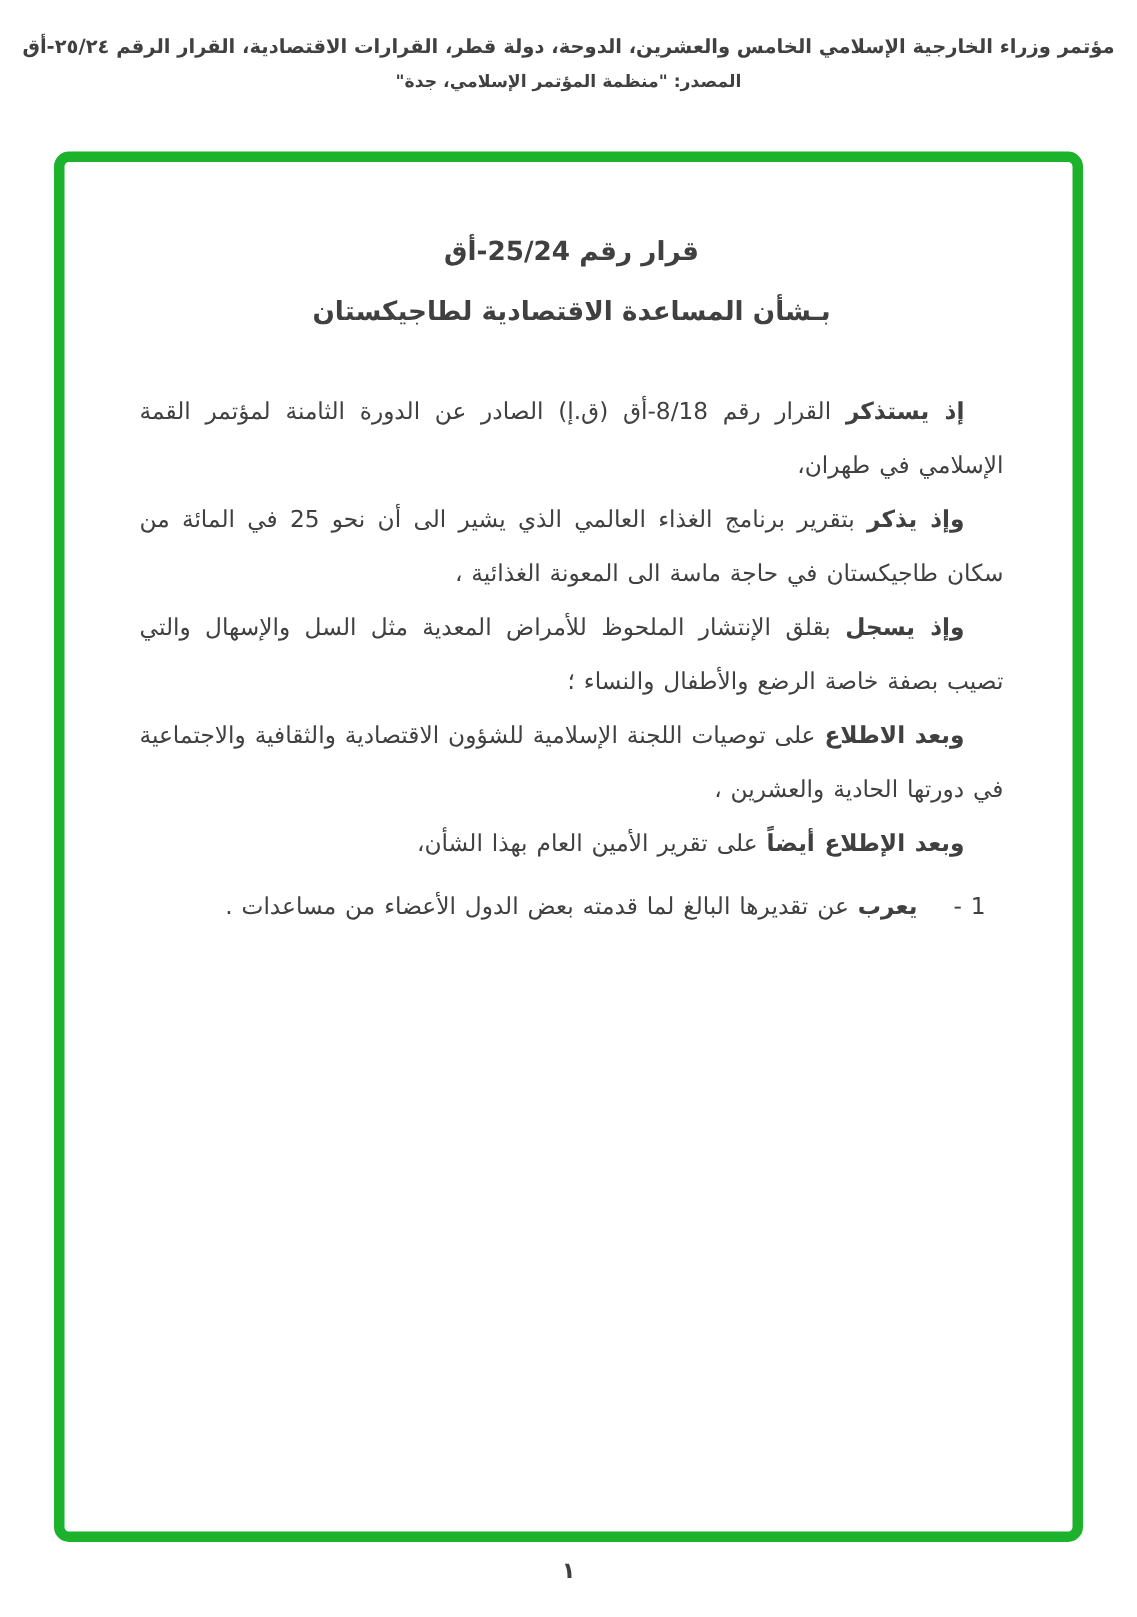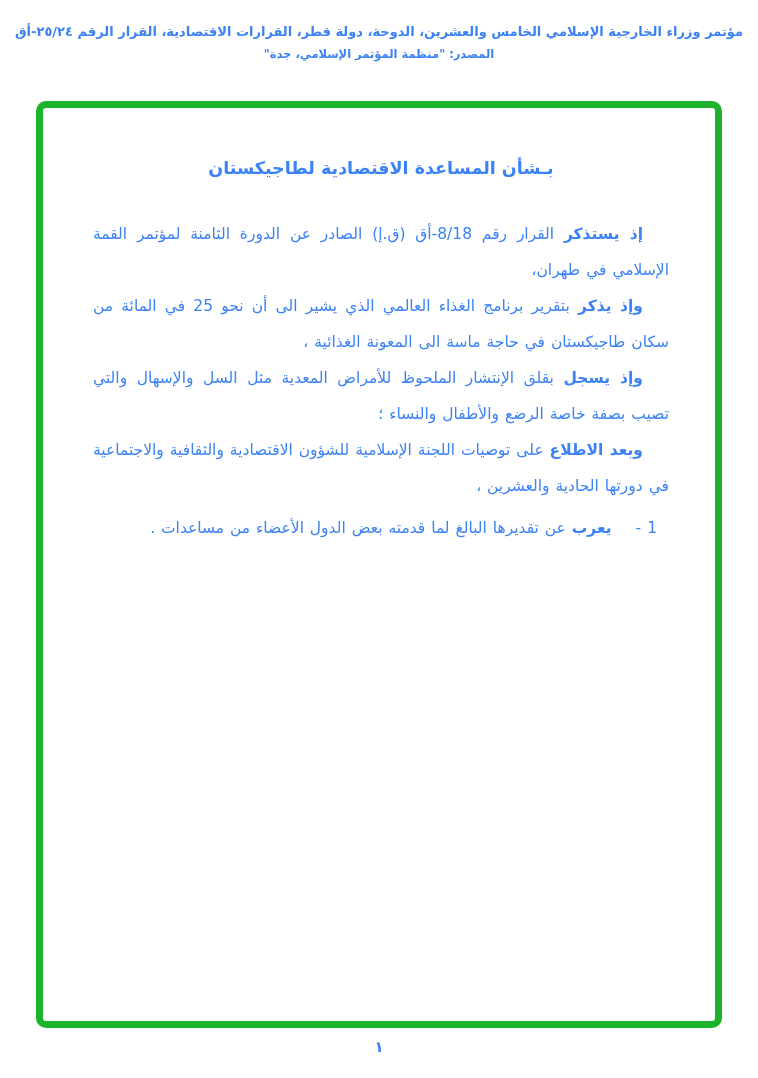--- a/index.html
+++ b/index.html
@@ -1,18 +1,18 @@
 <!DOCTYPE html>
 <html lang="ar"><head>
 <meta charset="utf-8">
 <style>
   html,body { margin:0; padding:0; background:#fff; }
   .page {
     position:relative; width:758px; height:1078px; background:#ffffff;
-    font-family:"DejaVu Sans", sans-serif; color:#3b82f6; overflow:hidden;
+    font-family:"DejaVu Sans", sans-serif; color:#404040; overflow:hidden;
   }
   .top-header {
     position:absolute; top:24px; left:0; right:0;
     text-align:center; direction:rtl; font-weight:bold;
   }
   .hline1 { font-size:13px; white-space:nowrap; letter-spacing:0; }
   .hline2 { font-size:11.5px; margin-top:8px; }
   .green-box {
     position:absolute; left:36px; top:101px; width:686px; height:927px;
     box-sizing:border-box; border:7px solid #1cb22c; border-radius:10px;
@@ -42,35 +42,37 @@
 
   <div class="top-header">
     <div class="hline1">مؤتمر وزراء الخارجية الإسلامي الخامس والعشرين، الدوحة، دولة قطر، القرارات الاقتصادية، القرار الرقم ٢٥/٢٤-أق</div>
     <div class="hline2">المصدر:  "منظمة المؤتمر الإسلامي، جدة"</div>
   </div>
 
   <div class="green-box" style="border-color: rgb(28, 178, 44);">
     <div class="content">
 
       <div class="doc-title">
+        <div>قرار رقم 25/24-أق</div>
         <div>بـشأن المساعدة الاقتصادية لطاجيكستان</div>
       </div>
 
 
       <p class="para"><strong class="lead">إذ يستذكر</strong><span> القرار رقم 8/18-أق (ق.إ) الصادر عن الدورة الثامنة لمؤتمر القمة الإسلامي في طهران،</span></p>
 
 
 
 
       <p class="para"><strong class="lead">وإذ يذكر</strong><span> بتقرير برنامج الغذاء العالمي الذي يشير الى أن نحو 25 في المائة من سكان طاجيكستان في حاجة ماسة الى المعونة الغذائية ،</span></p>
 
       <p class="para"><strong class="lead">وإذ يسجل</strong><span> بقلق الإنتشار الملحوظ للأمراض المعدية مثل السل والإسهال والتي تصيب بصفة خاصة الرضع والأطفال والنساء ؛</span></p>
 
       <p class="para"><strong class="lead">وبعد الاطلاع</strong><span> على توصيات اللجنة الإسلامية للشؤون الاقتصادية والثقافية والاجتماعية في دورتها الحادية والعشرين ،</span></p>
 
+      <p class="para"><strong class="lead">وبعد الإطلاع أيضاً</strong><span> على تقرير الأمين العام بهذا الشأن،</span></p>
 
       <p class="para item"><span class="item-num">1 -</span><strong class="lead">يعرب</strong><span> عن تقديرها البالغ لما قدمته بعض الدول الأعضاء من مساعدات .</span></p>
 
     </div>
   </div>
 
   <div class="page-number">١</div>
 
 </div>
 

